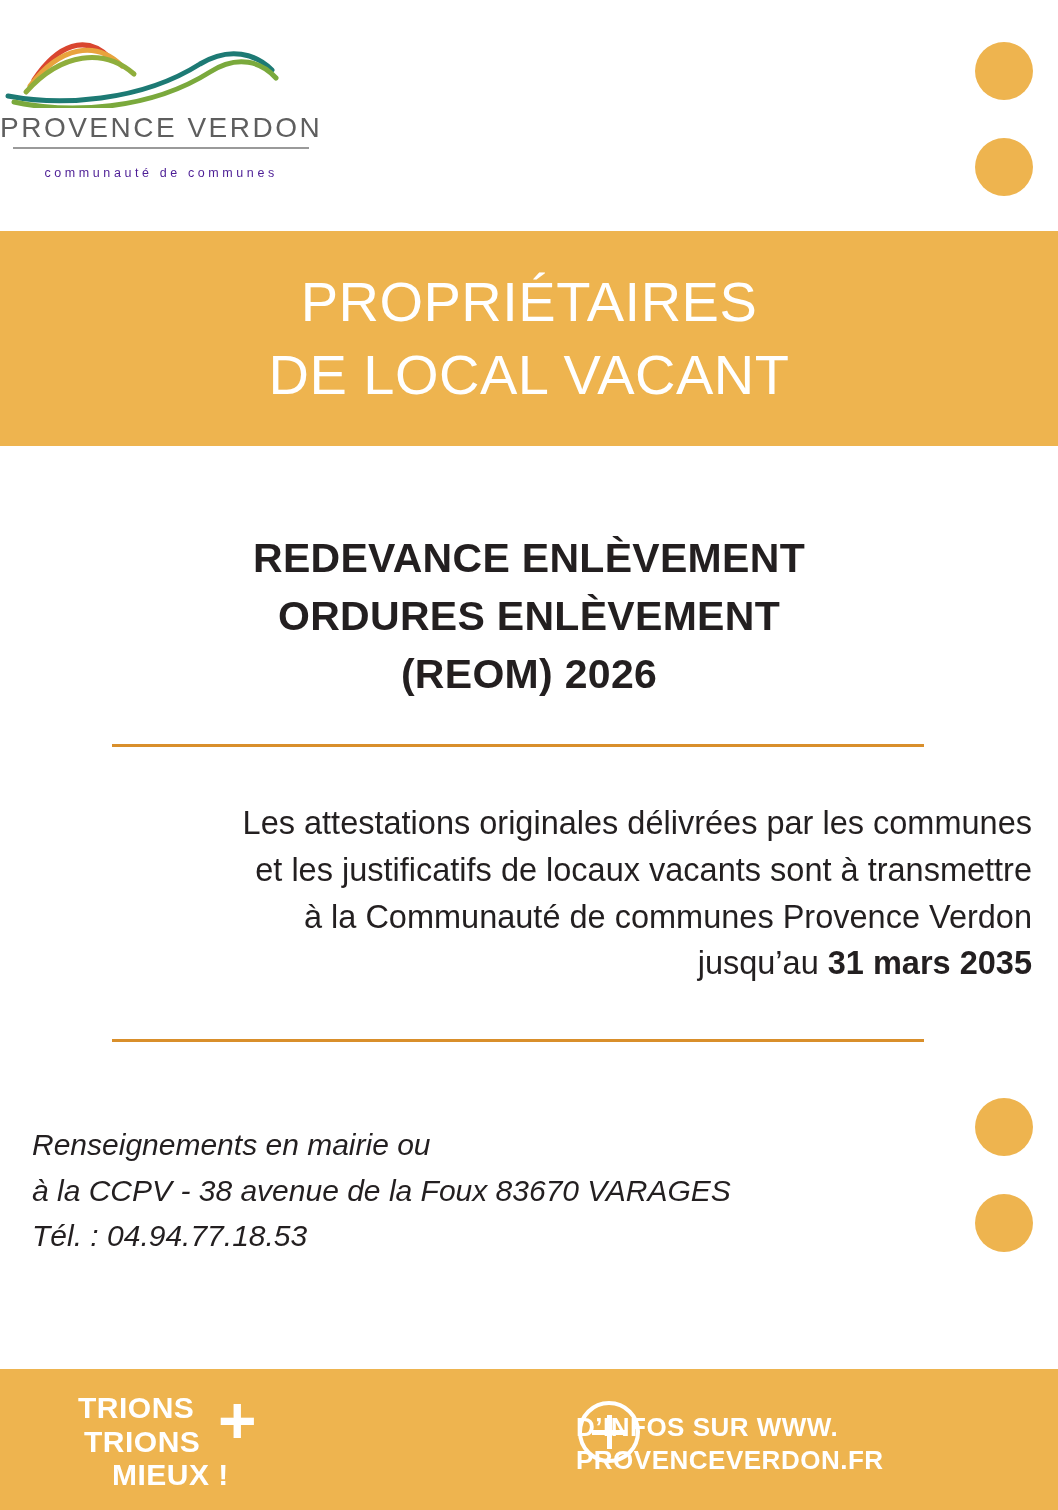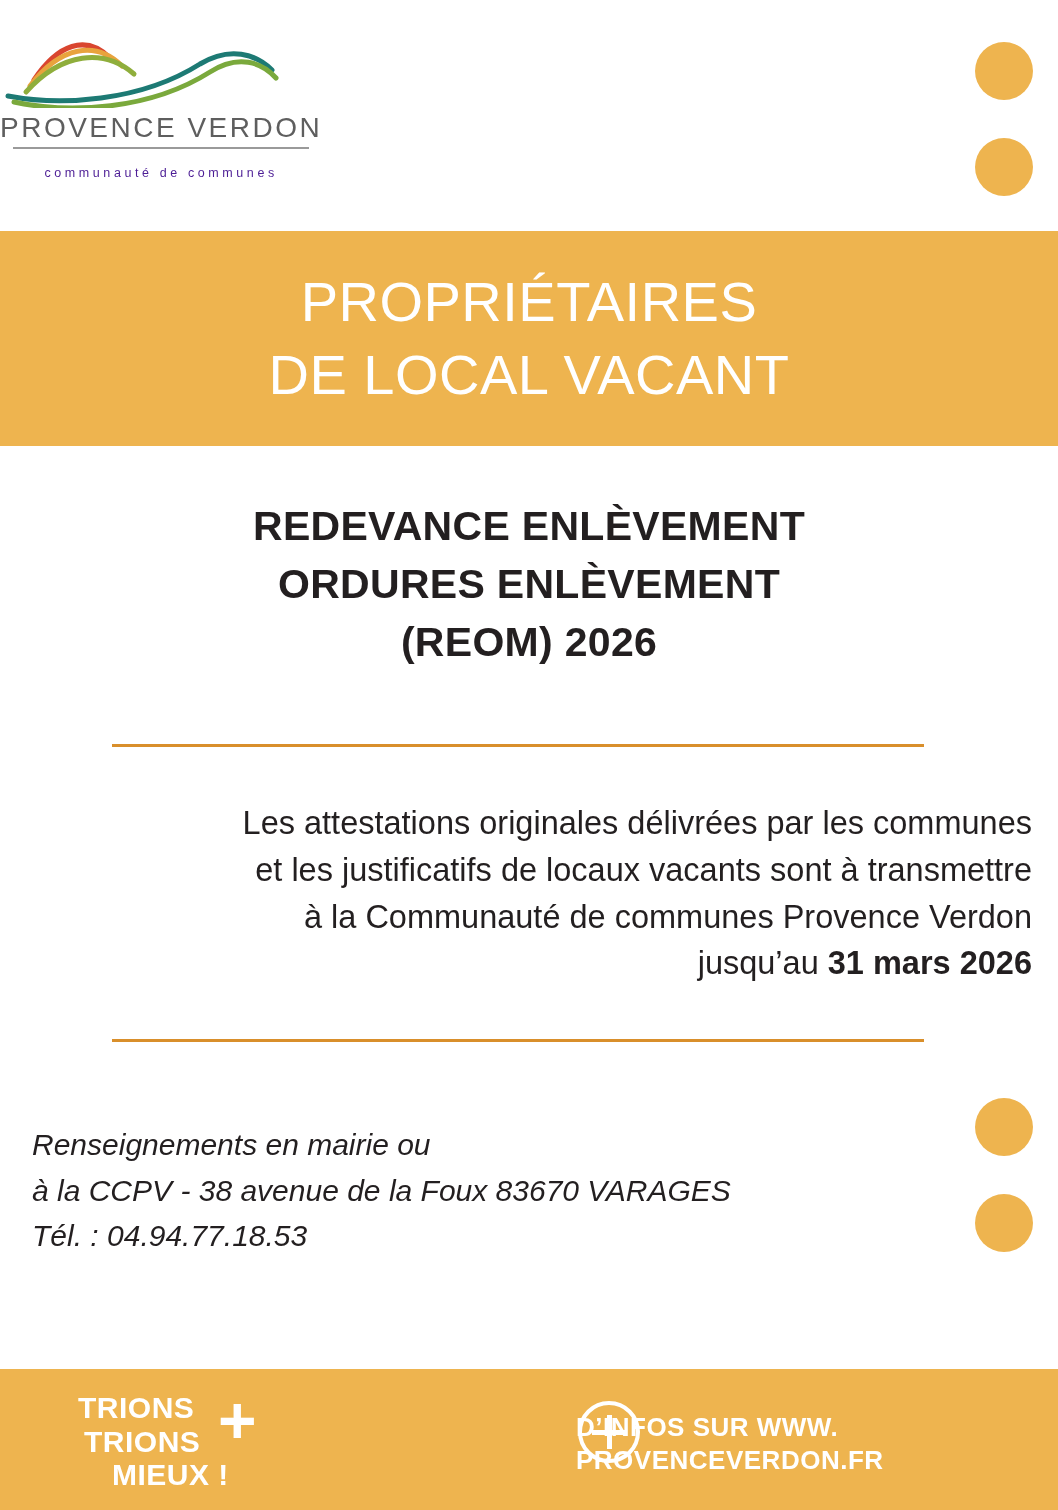--- a/index.html
+++ b/index.html
@@ -83,21 +83,21 @@
     font-size: 56px;
     font-weight: normal;
     line-height: 1.3;
     text-align: center;
     letter-spacing: 0.5px;
   }
 
   
   .heading {
     position: absolute;
-    top: 497px;
+    top: 529px;
     left: 0;
     width: 100%;
     text-align: center;
     font-size: 41px;
     font-weight: bold;
     color: #231f20;
     line-height: 1.42;
     letter-spacing: 0.3px;
   }
 
@@ -233,21 +233,21 @@
     <div>(REOM) 2026</div>
   </div>
 
   <div class="sep sep-top"></div>
 
   <div class="body-text">
     <div>Les attestations originales délivrées par les communes</div>
     <div>et les justificatifs de locaux vacants sont à transmettre</div>
     <div>à la Communauté de communes Provence Verdon</div>
     <div>
-      <span>jusqu’au </span><b>31 mars 2026</b>
+      <span>jusqu’au </span><b>31 mars 2035</b>
     </div>
   </div>
 
   <div class="sep sep-bottom"></div>
 
   <div class="contact">
     <div>Renseignements en mairie ou</div>
     <div>à la CCPV - 38 avenue de la Foux 83670 VARAGES</div>
     <div>Tél. : 04.94.77.18.53</div>
   </div>

